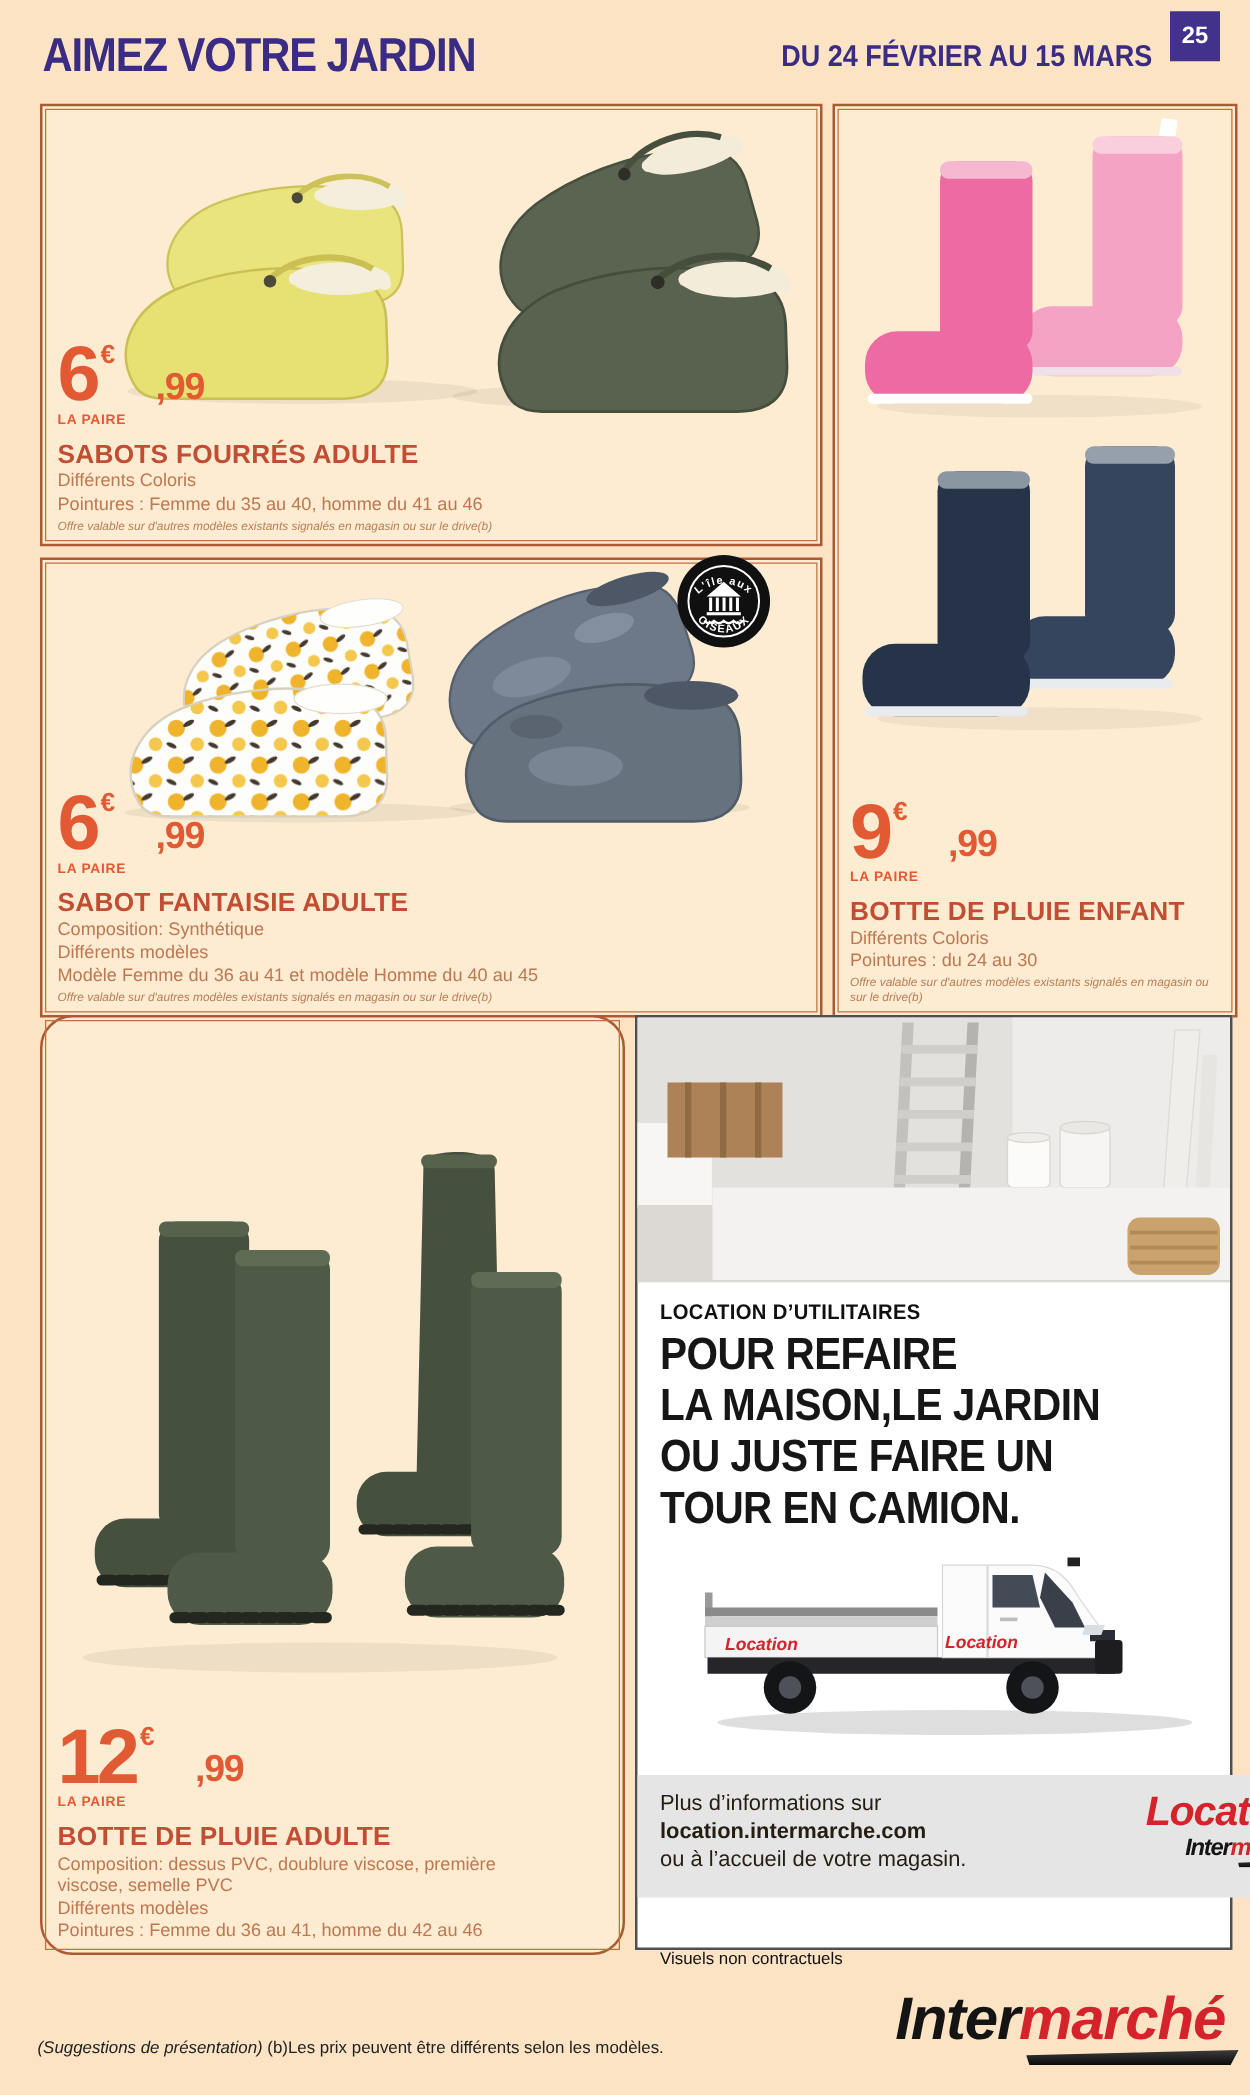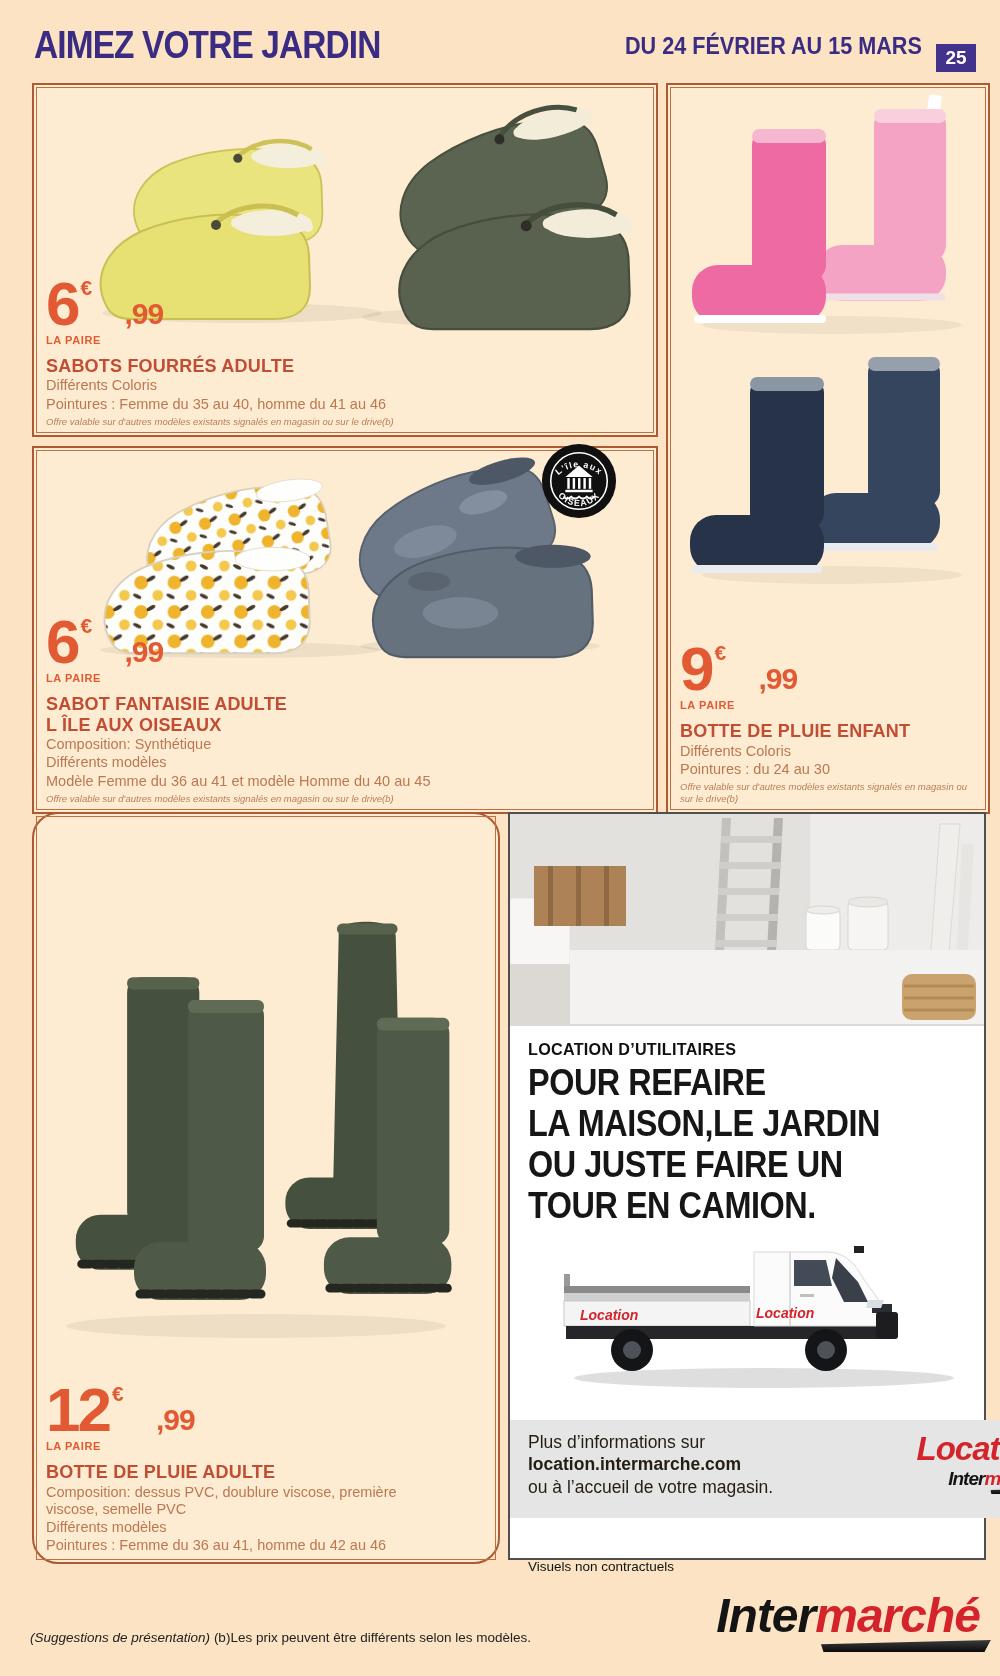--- a/index.html
+++ b/index.html
@@ -4,21 +4,21 @@
 <style>
   html,body{margin:0;padding:0;}
   body{width:1000px;height:1676px;position:relative;background:#fbe3c4;
        font-family:"Liberation Sans","DejaVu Sans",sans-serif;overflow:hidden;}
 
   
   .hdr-title{position:absolute;left:34px;top:24px;font-size:38px;font-weight:800;
      color:#392c82;letter-spacing:-1px;transform:scaleX(0.88);transform-origin:left top;white-space:nowrap;}
   .hdr-date{position:absolute;right:78px;top:32px;font-size:24px;font-weight:700;
      color:#392c82;transform:scaleX(0.9);transform-origin:right top;white-space:nowrap;}
-  .page-num{position:absolute;right:24px;top:44px;width:40px;height:28px;background:#42328c;
+  .page-num{position:absolute;right:24px;top:9px;width:40px;height:40px;background:#42328c;
      color:#fff;font-size:19px;font-weight:700;display:flex;align-items:center;justify-content:center;}
 
   
   .box{position:absolute;background:#fdecd2;border:2px solid #ab5a33;}
   .box::after{content:"";position:absolute;inset:2px;border:1px solid #c0703f;pointer-events:none;}
   #box1{left:32px;top:83px;width:622px;height:350px;}
   #box2{left:32px;top:446px;width:622px;height:364px;}
   #boxR{left:666px;top:83px;width:320px;height:727px;}
   #box3{left:32px;top:812px;width:464px;height:748px;border-radius:26px;}
 
@@ -35,21 +35,21 @@
   #box2 .pbody{width:600px;}
   #boxR .pbody{width:292px;}
   #box3 .pbody{width:400px;}
 
   .price{display:flex;align-items:flex-start;color:#e15a33;}
   .p-int{font-size:62px;font-weight:800;line-height:50px;letter-spacing:-3px;}
   .p-col{display:flex;flex-direction:column;margin-left:3px;}
   .p-cur{font-size:21px;font-weight:700;line-height:18px;}
   .p-cents{font-size:30px;font-weight:800;line-height:26px;margin-top:4px;letter-spacing:-1px;margin-left:44px;}
   .unit{color:#e15a33;font-size:11px;font-weight:700;letter-spacing:.6px;margin:5px 0 10px;}
-  .pname{color:#c14d33;font-size:18px;font-weight:700;margin:0;line-height:1.15;letter-spacing:.2px;}
+  .pname{color:#c14d33;font-size:21px;font-weight:700;margin:0;line-height:1.15;letter-spacing:.2px;}
   .pdesc{color:#bd7751;font-size:14.5px;line-height:1.18;margin:1px 0 0;}
   .plegal{color:#b97e57;font-size:9.5px;font-style:italic;margin:3px 0 0;line-height:1.2;}
 
   
   #ad{position:absolute;left:508px;top:812px;width:478px;height:748px;background:#fff;border:2px solid #4f4f4f;box-sizing:border-box;}
   .ad-photo{position:absolute;left:0;top:0;width:474px;height:212px;}
   .ad-kicker{position:absolute;left:18px;top:226px;font-size:17px;font-weight:700;color:#101010;
      transform:scaleX(0.95);transform-origin:left top;letter-spacing:.3px;white-space:nowrap;}
   .ad-headline{position:absolute;left:18px;top:248px;font-size:36px;line-height:41px;font-weight:800;
      color:#161616;transform:scaleX(0.9);transform-origin:left top;letter-spacing:-.5px;white-space:nowrap;}
@@ -203,21 +203,20 @@
   <div class="pbody">
     <div class="price">
       <span class="p-int">6</span>
       <span class="p-col">
         <span class="p-cur">€</span>
         <span class="p-cents">,99</span>
       </span>
     </div>
     <div class="unit">LA PAIRE</div>
     <h3 class="pname">SABOT FANTAISIE ADULTE</h3>
-    <h3 class="pname">L ÎLE AUX OISEAUX</h3>
     <p class="pdesc">Composition: Synthétique</p>
     <p class="pdesc">Différents modèles</p>
     <p class="pdesc">Modèle Femme du 36 au 41 et modèle Homme du 40 au 45</p>
     <p class="plegal">Offre valable sur d'autres modèles existants signalés en magasin ou sur le drive(b)</p>
   </div>
 </section>
 
 <section class="box" id="boxR">
   <svg class="img imgP" viewBox="0 0 290 245">
     <ellipse cx="150" cy="232" rx="130" ry="9" fill="rgba(0,0,0,0.05)"></ellipse>

